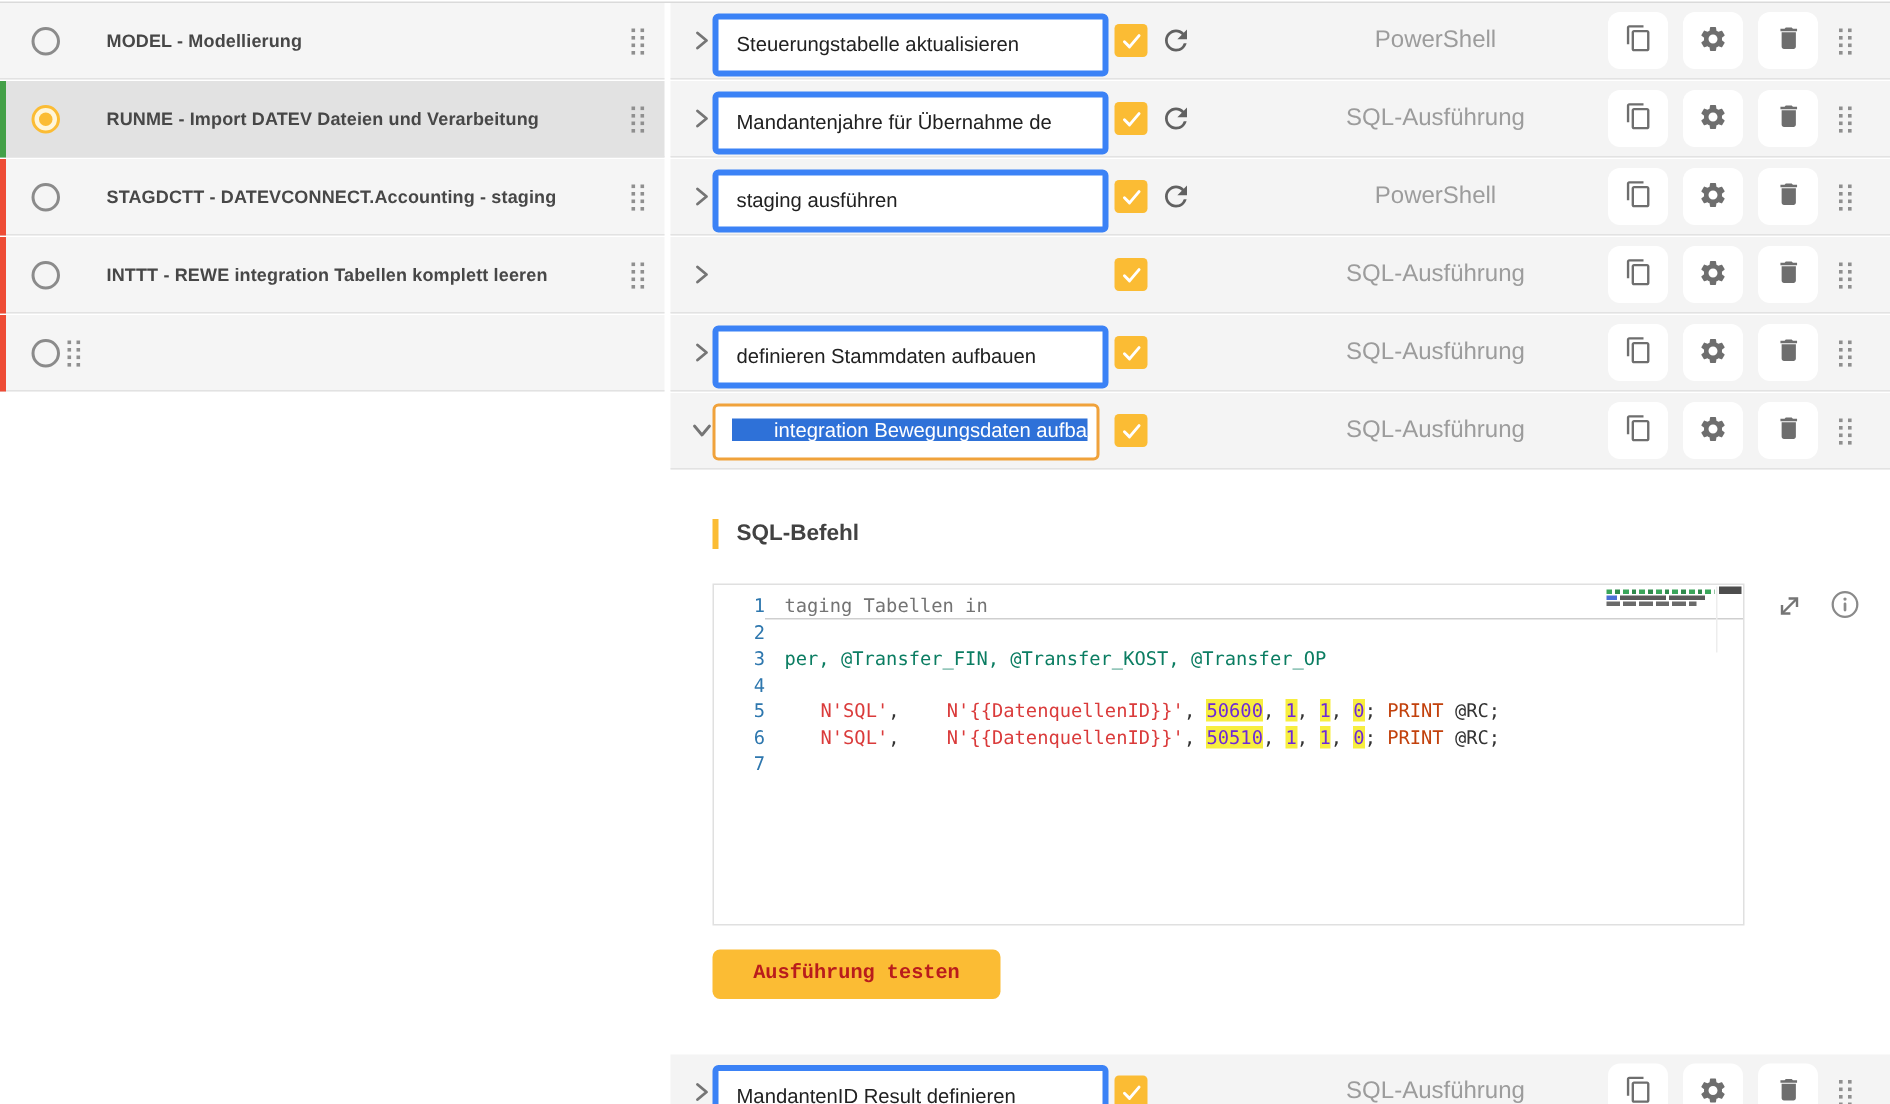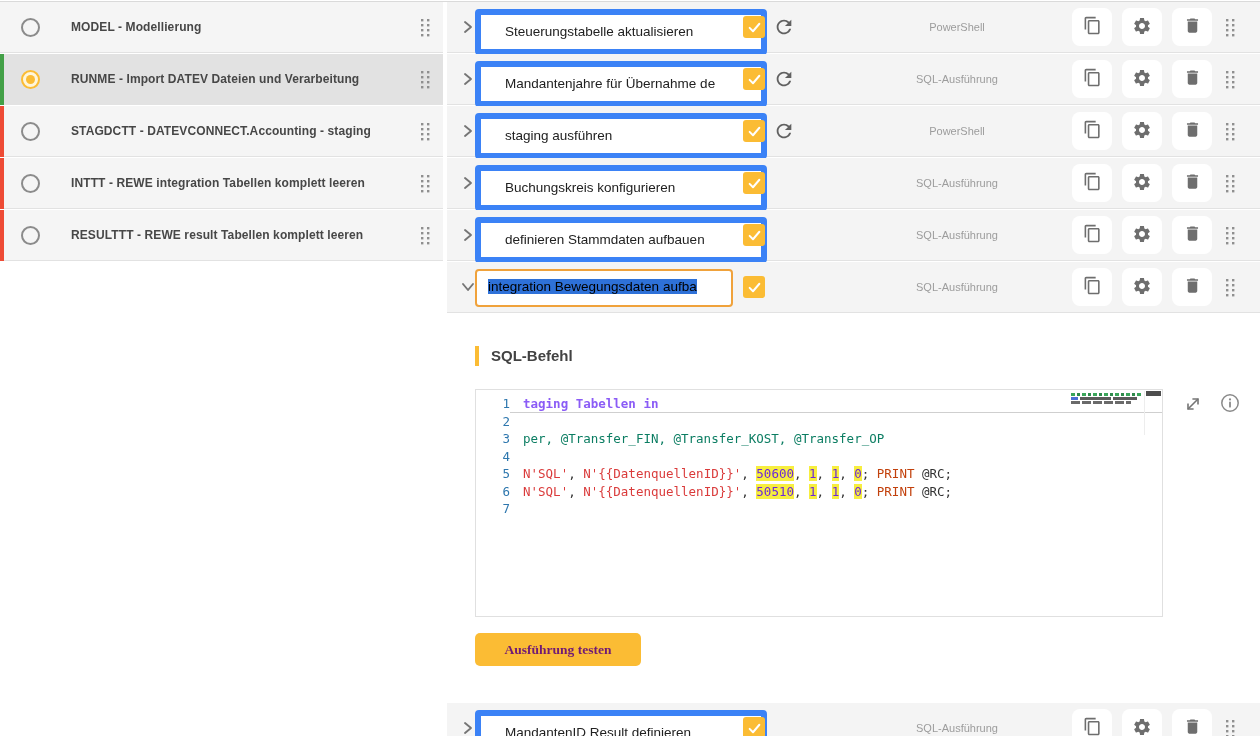--- a/index.html
+++ b/index.html
@@ -36,34 +36,34 @@
 
   
   .right-panel{position:absolute;left:447px;top:2px;width:813px;}
   .task-row{
     position:relative;height:50px;margin-bottom:1px;background:#f4f4f4;
     border-bottom:1px solid #e2e2e2;
   }
   .chevron{position:absolute;left:13px;top:17px;display:flex;}
   .task-input{
     position:absolute;left:28px;top:7px;width:232px;height:34px;box-sizing:content-box;
-    background:#fff;border:6px solid #3b82f6;border-radius:4px;
-    line-height:34px;padding:0 24px;font-size:13.5px;color:#212121;
+    background:#fff;border:4px solid #3b82f6;border-radius:4px;
+    line-height:34px;padding:0 12px;font-size:13.5px;color:#212121;
     white-space:nowrap;overflow:hidden;
   }
   .task-input.focused{border:2px solid #F0A23B;line-height:32px;padding:0 11px;width:232px;}
-  .task-input .sel{background:#2E71D8;color:#000000;}
+  .task-input .sel{background:#2E71D8;color:#ffffff;padding-left:28px;}
   .checkbox{
     position:absolute;left:296px;top:14px;width:22px;height:22px;border-radius:3px;
     background:#FBBC34;display:flex;align-items:center;justify-content:center;
   }
   .repeat{position:absolute;left:326px;top:14px;display:flex;}
   .type-label{
     position:absolute;left:400px;top:0;width:220px;line-height:50px;
-    text-align:center;font-size:11px;color:#9c9c9c;
+    text-align:center;font-size:16px;color:#9c9c9c;
   }
   .icon-btn{
     position:absolute;top:6px;width:40px;height:38px;background:#ffffff;border-radius:8px;
     display:flex;align-items:center;justify-content:center;border:none;padding:0;cursor:pointer;
   }
   .icon-btn.copy{left:625px;}
   .icon-btn.gear{left:675px;}
   .icon-btn.trash{left:725px;}
   .row-handle{position:absolute;left:778px;top:16px;display:flex;}
 
@@ -76,40 +76,40 @@
   .editor{
     position:absolute;left:28px;top:75px;width:688px;height:228px;box-sizing:border-box;
     border:1px solid #e0e0e0;background:#fff;
     font-family:"DejaVu Sans Mono",monospace;font-size:12.5px;
   }
   .code-lines{padding-top:5px;}
   .code-line{display:flex;height:17.5px;line-height:17.5px;white-space:pre;}
   .lineno{width:34px;text-align:right;color:#2E77AE;flex-shrink:0;}
   .code-text{padding-left:13px;flex:1;overflow:hidden;}
   .code-line.underline .code-text{border-bottom:1px solid #cfcfcf;}
-  .tok-comment{color:#8b5cf6;font-weight:bold;}
+  .tok-comment{color:#737373;}
   .tok-variable{color:#0B7D62;}
-  .tok-string{color:#DA3B3B;}
+  .tok-string{color:#DA3B3B;margin-left:24px;}
   .tok-number{color:#6d28d9;}
   .tok-keyword{color:#c2410c;}
   .tok-plain{color:#333333;}
   .hl{background:#F7EE3F;}
   .mm-marks{position:absolute;top:3px;right:19px;width:72px;height:14px;}
   .mm-r{height:3px;margin-bottom:1px;}
   .mm-r1{background:repeating-linear-gradient(90deg,#3aa55a 0 4px,transparent 4px 6px,#2f8a4c 6px 9px,transparent 9px 11px);}
   .mm-r2{background:linear-gradient(90deg,#4a6fd4 0 7px,transparent 7px 9px,#5a5a5a 9px 40px,transparent 40px 42px,#5a5a5a 42px 66px,transparent 66px);}
   .mm-r3{background:repeating-linear-gradient(90deg,#6a6a6a 0 9px,transparent 9px 11px);width:60px;}
   .mm-divider{position:absolute;top:1px;right:17px;width:1px;height:44px;background:#ededed;}
   .mm-slider{position:absolute;top:1px;right:1px;width:15px;height:5px;background:#4d4d4d;}
   .editor-tool{position:absolute;background:none;border:none;padding:0;display:flex;cursor:pointer;}
   .editor-tool.expand{left:736px;top:80px;}
   .editor-tool.info{left:772px;top:78px;}
   .test-btn{
-    position:absolute;left:28px;top:319px;width:166px;height:33px;border:none;border-radius:5px;
-    background:#FBBC34;color:#701a75;font-family:Liberation Serif, serif;
+    position:absolute;left:28px;top:319px;width:192px;height:33px;border:none;border-radius:5px;
+    background:#FBBC34;color:#b91c1c;font-family:Liberation Mono, monospace;
     font-size:13.5px;font-weight:700;cursor:pointer;
   }
 </style>
 </head>
 <body>
 
 <div class="top-hairline"></div>
 
 <div class="left-panel" id="left-panel">
     <div class="side-row">
@@ -184,21 +184,20 @@
             <rect x="7" y="11" width="2.4" height="2.4"></rect>
             <rect x="1" y="16" width="2.4" height="2.4"></rect>
             <rect x="7" y="16" width="2.4" height="2.4"></rect>
           </g>
         </svg>
       </span>
     </div>
     <div class="side-row">
       <div class="accent red"></div>
       <div class="radio"></div>
-      <div class="side-label">RESULTTT - REWE result Tabellen komplett leeren</div>
       <span class="side-handle">
         <svg width="11" height="19" viewBox="0 0 11 19">
           <g fill="#8f8f8f">
             <rect x="1" y="1" width="2.4" height="2.4"></rect>
             <rect x="7" y="1" width="2.4" height="2.4"></rect>
             <rect x="1" y="6" width="2.4" height="2.4"></rect>
             <rect x="7" y="6" width="2.4" height="2.4"></rect>
             <rect x="1" y="11" width="2.4" height="2.4"></rect>
             <rect x="7" y="11" width="2.4" height="2.4"></rect>
             <rect x="1" y="16" width="2.4" height="2.4"></rect>
@@ -353,21 +352,20 @@
           </g>
         </svg>
       </span>
     </div>
     <div class="task-row">
       <span class="chevron">
         <svg width="16" height="16" viewBox="0 0 16 16">
           <path d="M5 3 L11 8 L5 13" fill="none" stroke="#757575" stroke-width="1.9" stroke-linecap="round" stroke-linejoin="round"></path>
         </svg>
       </span>
-      <div class="task-input">Buchungskreis konfigurieren</div>
       <div class="checkbox">
         <svg width="15" height="15" viewBox="0 0 20 20">
           <path d="M3.5 10.5 L8 15 L16.5 5" fill="none" stroke="#ffffff" stroke-width="2.6" stroke-linecap="round" stroke-linejoin="round"></path>
         </svg>
       </div>
       <div class="type-label">SQL-Ausführung</div>
       <button class="icon-btn copy">
         <span><svg width="19" height="19" viewBox="0 0 24 24">
             <path fill="#6e6e6e" d="M16 1H4c-1.1 0-2 .9-2 2v14h2V3h12V1zm3 4H8c-1.1 0-2 .9-2 2v14c0 1.1.9 2 2 2h11c1.1 0 2-.9 2-2V7c0-1.1-.9-2-2-2zm0 16H8V7h11v14z"></path>
           </svg></span>

